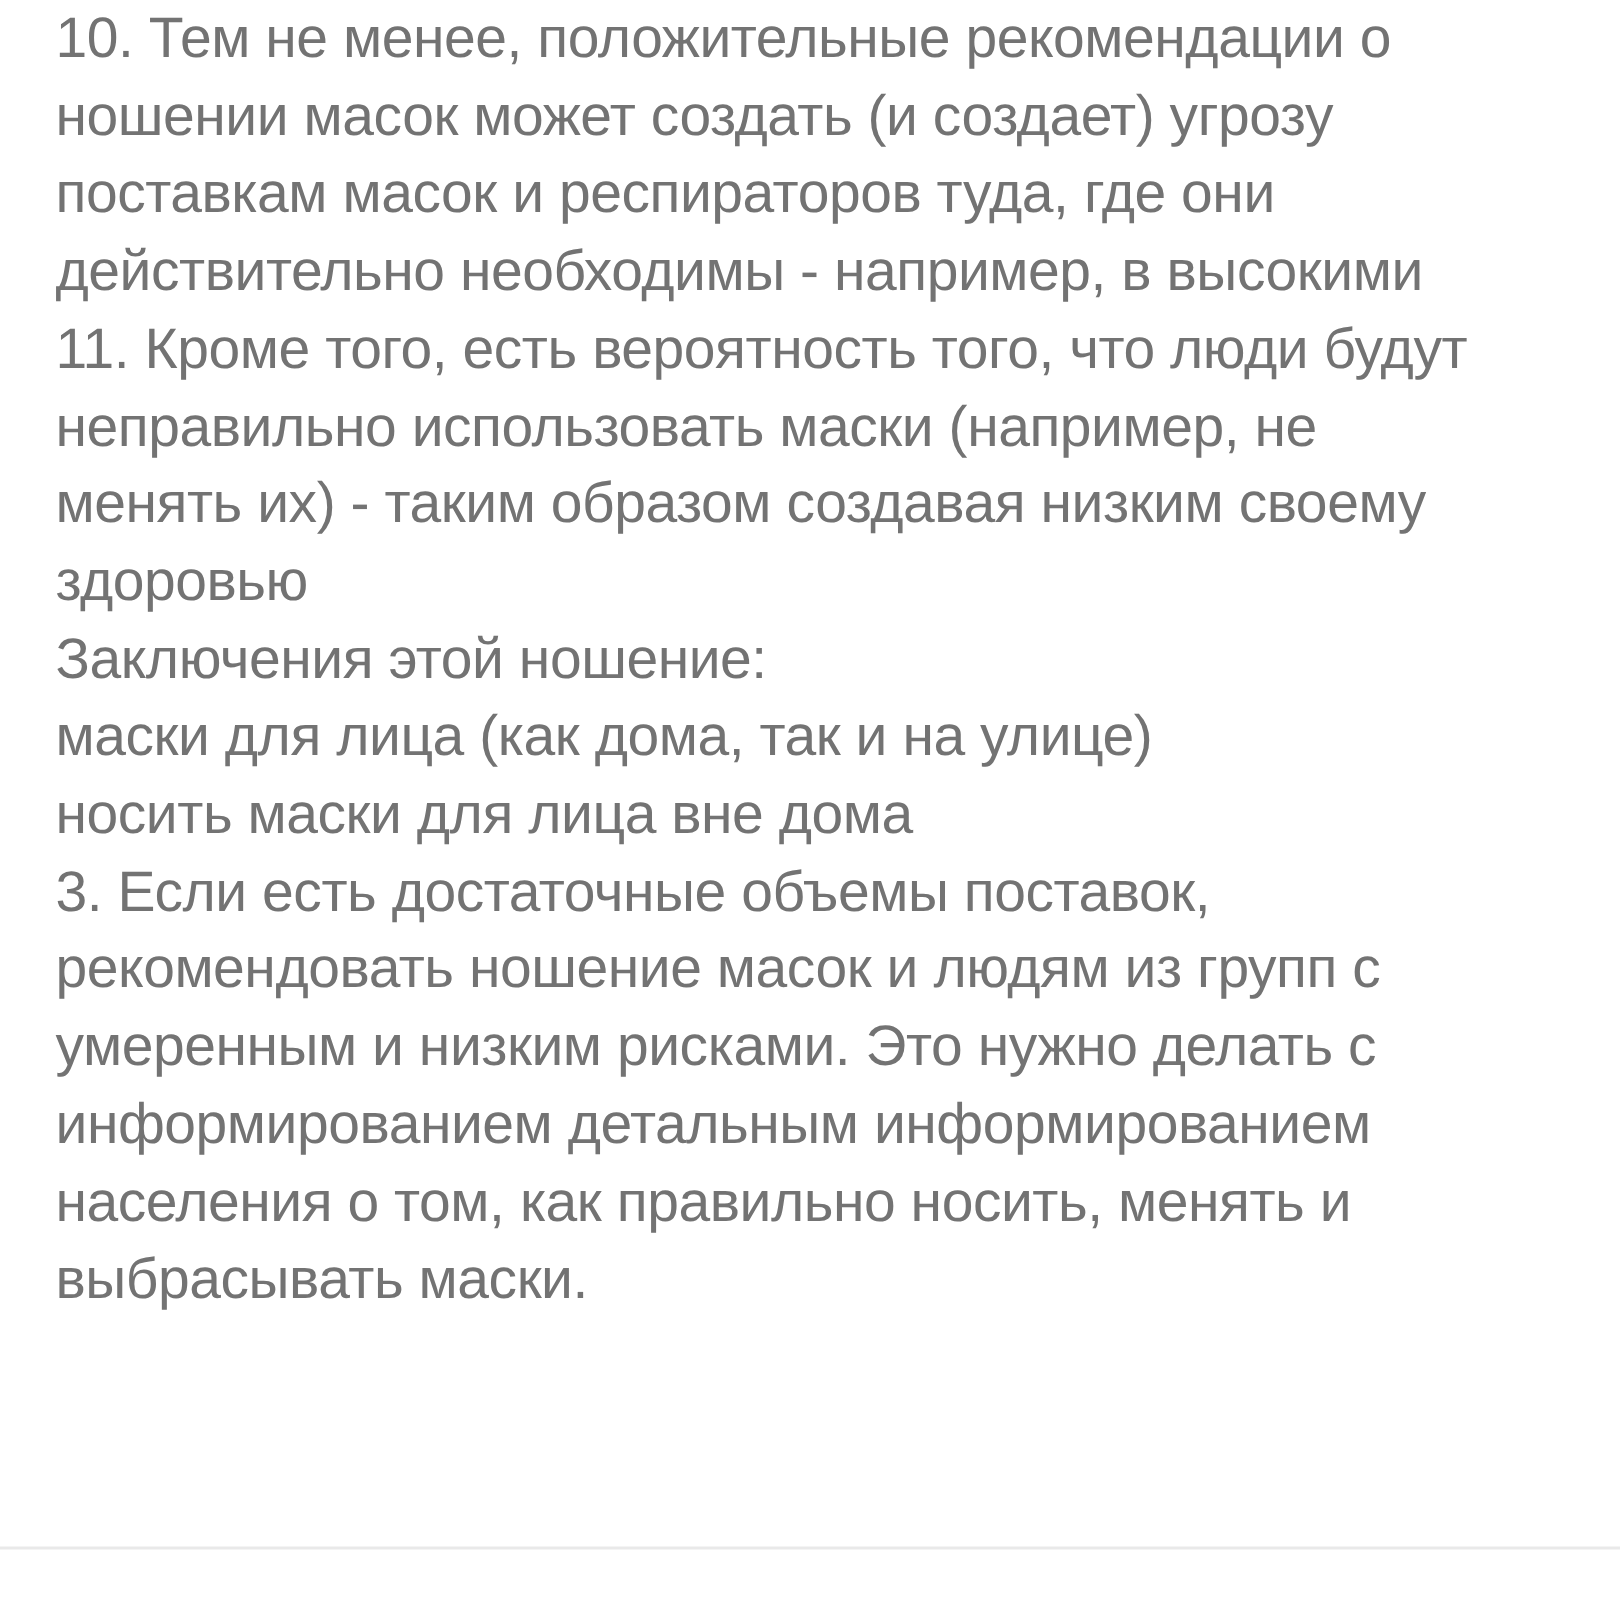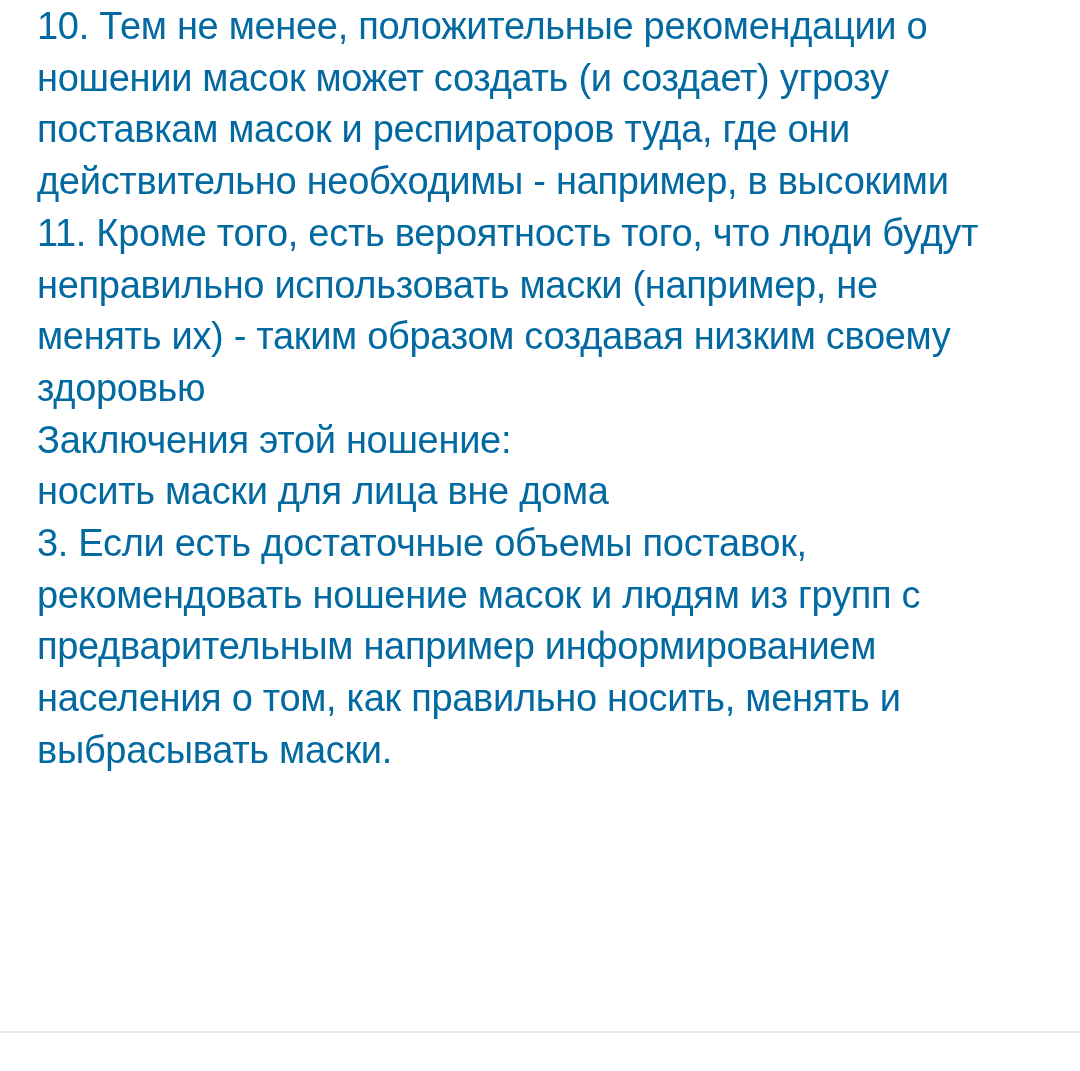--- a/index.html
+++ b/index.html
@@ -12,21 +12,21 @@
   }
   .article {
     position: absolute;
     left: 37px;
     top: 1px;
     width: 1020px;
   }
   .text-line {
     font-size: 38px;
     line-height: 51.7px;
-    color: #0369a1;
+    color: #737373;
     white-space: nowrap;
     letter-spacing: -0.3px;
     font-weight: 400;
   }
   .divider {
     position: absolute;
     left: 0;
     top: 1031px;
     width: 1080px;
     height: 2px;
@@ -39,21 +39,23 @@
 <div class="article">
   <div class="text-line">10. Тем не менее, положительные рекомендации о</div>
   <div class="text-line">ношении масок может создать (и создает) угрозу</div>
   <div class="text-line">поставкам масок и респираторов туда, где они</div>
   <div class="text-line">действительно необходимы - например, в высокими</div>
   <div class="text-line">11. Кроме того, есть вероятность того, что люди будут</div>
   <div class="text-line">неправильно использовать маски (например, не</div>
   <div class="text-line">менять их) - таким образом создавая низким своему</div>
   <div class="text-line">здоровью</div>
   <div class="text-line">Заключения этой ношение:</div>
+  <div class="text-line">маски для лица (как дома, так и на улице)</div>
   <div class="text-line">носить маски для лица вне дома</div>
   <div class="text-line">3. Если есть достаточные объемы поставок,</div>
   <div class="text-line">рекомендовать ношение масок и людям из групп с</div>
-  <div class="text-line">предварительным например информированием</div>
+  <div class="text-line">умеренным и низким рисками. Это нужно делать с</div>
+  <div class="text-line">информированием детальным информированием</div>
   <div class="text-line">населения о том, как правильно носить, менять и</div>
   <div class="text-line">выбрасывать маски.</div>
 </div>
 
 <div class="divider"></div>
 
 </body></html>

